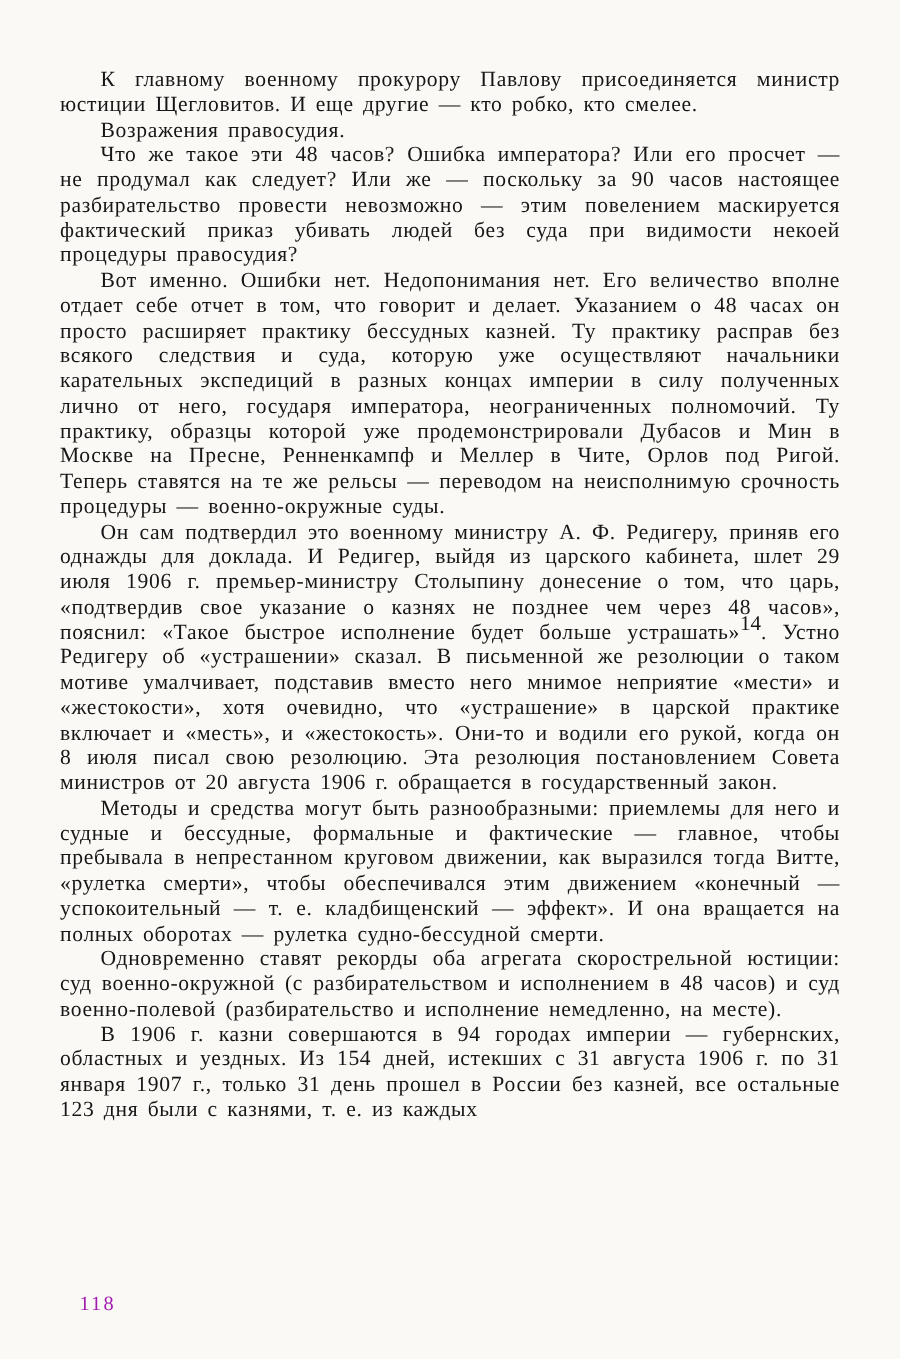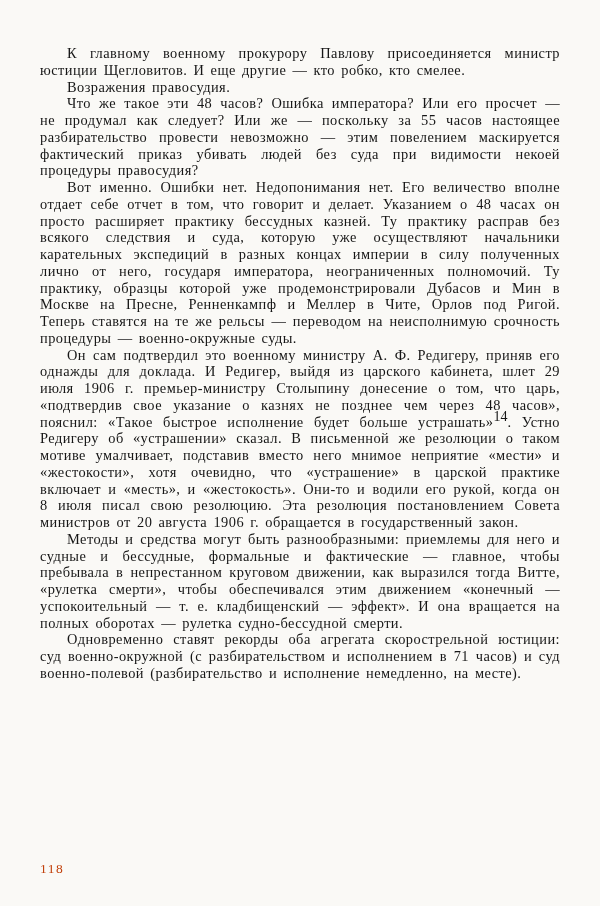--- a/index.html
+++ b/index.html
@@ -36,34 +36,35 @@
     -webkit-hyphens: auto;
   }
   sup.footnote-marker {
     font-size: 14px;
     line-height: 0;
     vertical-align: super;
     letter-spacing: 0;
   }
   .page-number {
     position: absolute;
-    left: 40px;
+    left: 53px;
     top: 861px;
     font-size: 13.5px;
     letter-spacing: 1.5px;
-    color: #c2410c;
+    color: #a21caf;
   }
 </style>
 </head>
 <body>
 
 <div class="page">
   <div class="text-column">
     <p class="para">К главному военному прокурору Павлову присоединяется министр юстиции Щегловитов. И еще другие — кто робко, кто смелее.</p>
     <p class="para">Возражения правосудия.</p>
-    <p class="para">Что же такое эти 48 часов? Ошибка императора? Или его просчет — не продумал как следует? Или же — поскольку за 55 часов настоящее разбирательство провести невозможно — этим повелением маскируется фактический приказ убивать людей без суда при видимости некоей процедуры правосудия?</p>
+    <p class="para">Что же такое эти 48 часов? Ошибка императора? Или его просчет — не продумал как следует? Или же — поскольку за 90 часов настоящее разбирательство провести невозможно — этим повелением маскируется фактический приказ убивать людей без суда при видимости некоей процедуры правосудия?</p>
     <p class="para">Вот именно. Ошибки нет. Недопонимания нет. Его величество вполне отдает себе отчет в том, что говорит и делает. Указанием о 48 часах он просто расширяет практику бессудных казней. Ту практику расправ без всякого следствия и суда, которую уже осуществляют начальники карательных экспедиций в разных концах империи в силу полученных лично от него, государя императора, неограниченных полномочий. Ту практику, образцы которой уже продемонстрировали Дубасов и Мин в Москве на Пресне, Ренненкампф и Меллер в Чите, Орлов под Ригой. Теперь ставятся на те же рельсы — переводом на неисполнимую срочность процедуры — военно-окружные суды.</p>
     <p class="para"><span>Он сам подтвердил это военному министру А. Ф. Редигеру, приняв его однажды для доклада. И Редигер, выйдя из царского кабинета, шлет 29 июля 1906 г. премьер-министру Столыпину донесение о том, что царь, «подтвердив свое указание о казнях не позднее чем через 48 часов», пояснил: «Такое быстрое исполнение будет больше устрашать»</span><sup class="footnote-marker">14</sup><span>. Устно Редигеру об «устрашении» сказал. В письменной же резолюции о таком мотиве умалчивает, подставив вместо него мнимое неприятие «мести» и «жестокости», хотя очевидно, что «устрашение» в царской практике включает и «месть», и «жестокость». Они-то и водили его рукой, когда он 8 июля писал свою резолюцию. Эта резолюция постановлением Совета министров от 20 августа 1906 г. обращается в государственный закон.</span></p>
     <p class="para">Методы и средства могут быть разнообразными: приемлемы для него и судные и бессудные, формальные и фактические — главное, чтобы пребывала в непрестанном круговом движении, как выразился тогда Витте, «рулетка смерти», чтобы обеспечивался этим движением «конечный — успокоительный — т. е. кладбищенский — эффект». И она вращается на полных оборотах — рулетка судно-бессудной смерти.</p>
-    <p class="para">Одновременно ставят рекорды оба агрегата скорострельной юстиции: суд военно-окружной (с разбирательством и исполнением в 71 часов) и суд военно-полевой (разбирательство и исполнение немедленно, на месте).</p>
+    <p class="para">Одновременно ставят рекорды оба агрегата скорострельной юстиции: суд военно-окружной (с разбирательством и исполнением в 48 часов) и суд военно-полевой (разбирательство и исполнение немедленно, на месте).</p>
+    <p class="para">В 1906 г. казни совершаются в 94 городах империи — губернских, областных и уездных. Из 154 дней, истекших с 31 августа 1906 г. по 31 января 1907 г., только 31 день прошел в России без казней, все остальные 123 дня были с казнями, т. е. из каждых</p>
   </div>
   <div class="page-number">118</div>
 </div>
 
 </body></html>

